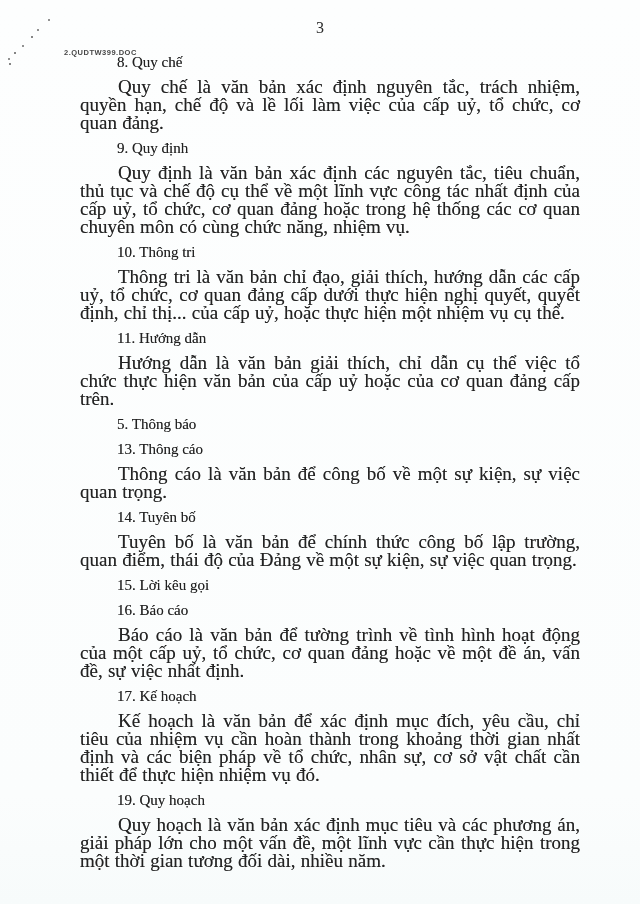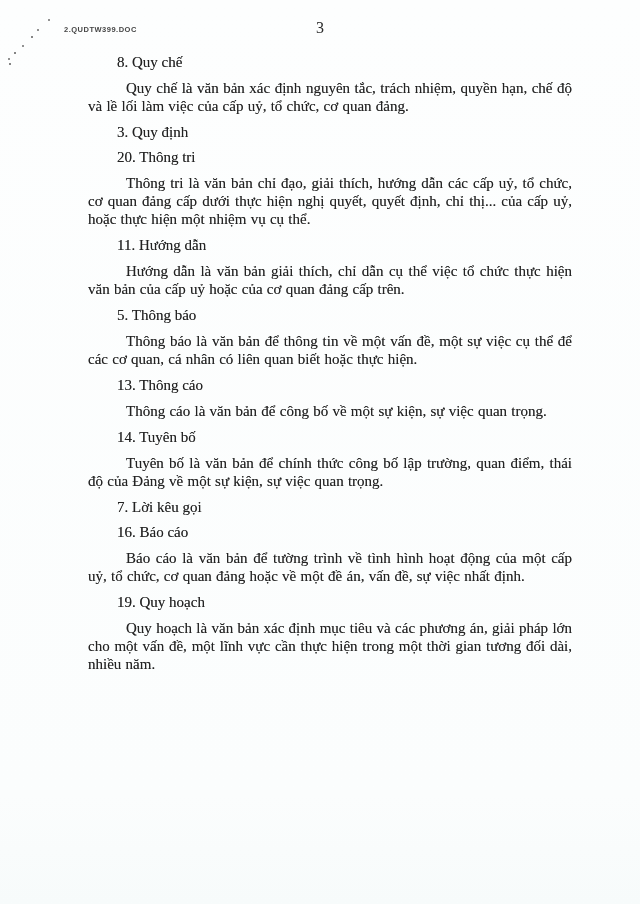--- a/index.html
+++ b/index.html
@@ -12,21 +12,21 @@
     width: 640px;
     height: 904px;
     overflow: hidden;
     background: linear-gradient(180deg, #fdfefe 0%, #fbfdfd 88%, #f7fbfb 100%);
     font-family: "Liberation Serif", "DejaVu Serif", serif;
     color: #1f1f1f;
   }
   .file-ref {
     position: absolute;
     left: 64px;
-    top: 25px;
+    top: 48px;
     font-family: "Liberation Sans", sans-serif;
     font-size: 7.5px;
     font-weight: bold;
     letter-spacing: 0.5px;
     color: #454545;
   }
   .page-number {
     position: absolute;
     left: 0;
     top: 19px;
@@ -43,23 +43,23 @@
   }
   .section-heading {
     font-size: 15px;
     font-weight: 400;
     line-height: 18px;
     margin: 7px 0 7px 37px;
     color: #222222;
     text-shadow: 0 0 0.4px rgba(34,34,34,0.5);
   }
   .section-body {
-    font-size: 15px;
+    font-size: 19px;
     line-height: 18px;
-    margin: 8px;
+    margin: 0;
     text-indent: 38px;
     text-align: justify;
     word-spacing: 0.5px;
     color: #232323;
     text-shadow: 0 0 0.4px rgba(34,34,34,0.5);
   }
   .speck {
     position: absolute;
     background: #6e6e6e;
     border-radius: 50%;
@@ -84,57 +84,61 @@
   </div>
 
   <div class="content">
 
     <div class="section">
       <h2 class="section-heading">8. Quy chế</h2>
       <p class="section-body">Quy chế là văn bản xác định nguyên tắc, trách nhiệm, quyền hạn, chế độ và lề lối làm việc của cấp uỷ, tổ chức, cơ quan đảng.</p>
     </div>
 
     <div class="section">
-      <h2 class="section-heading">3. Quy định</h2>
+      <h2 class="section-heading">9. Quy định</h2>
+      <p class="section-body">Quy định là văn bản xác định các nguyên tắc, tiêu chuẩn, thủ tục và chế độ cụ thể về một lĩnh vực công tác nhất định của cấp uỷ, tổ chức, cơ quan đảng hoặc trong hệ thống các cơ quan chuyên môn có cùng chức năng, nhiệm vụ.</p>
     </div>
 
     <div class="section">
-      <h2 class="section-heading">20. Thông tri</h2>
+      <h2 class="section-heading">10. Thông tri</h2>
       <p class="section-body">Thông tri là văn bản chỉ đạo, giải thích, hướng dẫn các cấp uỷ, tổ chức, cơ quan đảng cấp dưới thực hiện nghị quyết, quyết định, chỉ thị... của cấp uỷ, hoặc thực hiện một nhiệm vụ cụ thể.</p>
     </div>
 
     <div class="section">
       <h2 class="section-heading">11. Hướng dẫn</h2>
       <p class="section-body">Hướng dẫn là văn bản giải thích, chỉ dẫn cụ thể việc tổ chức thực hiện văn bản của cấp uỷ hoặc của cơ quan đảng cấp trên.</p>
     </div>
 
     <div class="section">
       <h2 class="section-heading">5. Thông báo</h2>
-      <p class="section-body">Thông báo là văn bản để thông tin về một vấn đề, một sự việc cụ thể để các cơ quan, cá nhân có liên quan biết hoặc thực hiện.</p>
     </div>
 
     <div class="section">
       <h2 class="section-heading">13. Thông cáo</h2>
       <p class="section-body">Thông cáo là văn bản để công bố về một sự kiện, sự việc quan trọng.</p>
     </div>
 
     <div class="section">
       <h2 class="section-heading">14. Tuyên bố</h2>
       <p class="section-body">Tuyên bố là văn bản để chính thức công bố lập trường, quan điểm, thái độ của Đảng về một sự kiện, sự việc quan trọng.</p>
     </div>
 
     <div class="section">
-      <h2 class="section-heading">7. Lời kêu gọi</h2>
+      <h2 class="section-heading">15. Lời kêu gọi</h2>
     </div>
 
     <div class="section">
       <h2 class="section-heading">16. Báo cáo</h2>
       <p class="section-body">Báo cáo là văn bản để tường trình về tình hình hoạt động của một cấp uỷ, tổ chức, cơ quan đảng hoặc về một đề án, vấn đề, sự việc nhất định.</p>
     </div>
 
+    <div class="section">
+      <h2 class="section-heading">17. Kế hoạch</h2>
+      <p class="section-body">Kế hoạch là văn bản để xác định mục đích, yêu cầu, chỉ tiêu của nhiệm vụ cần hoàn thành trong khoảng thời gian nhất định và các biện pháp về tổ chức, nhân sự, cơ sở vật chất cần thiết để thực hiện nhiệm vụ đó.</p>
+    </div>
 
     <div class="section">
       <h2 class="section-heading">19. Quy hoạch</h2>
       <p class="section-body">Quy hoạch là văn bản xác định mục tiêu và các phương án, giải pháp lớn cho một vấn đề, một lĩnh vực cần thực hiện trong một thời gian tương đối dài, nhiều năm.</p>
     </div>
 
   </div>
 </div>
 
 </body></html>

